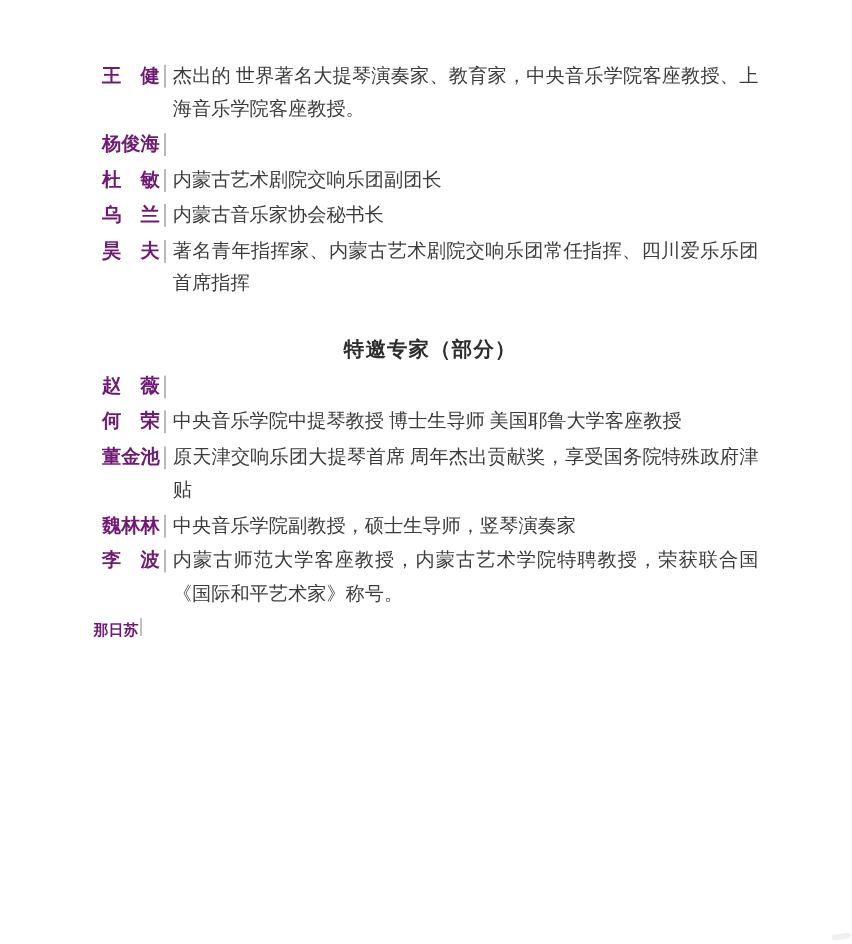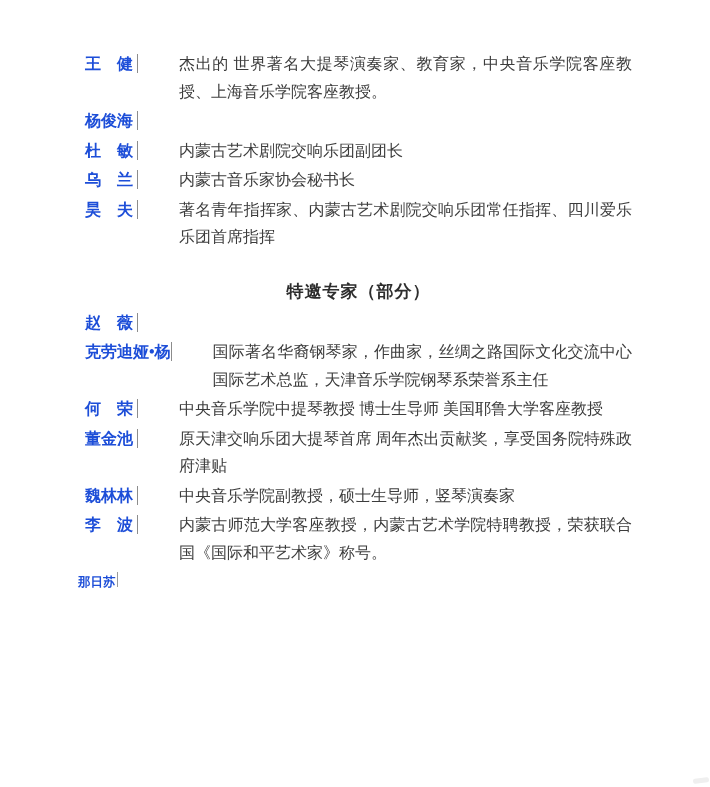--- a/index.html
+++ b/index.html
@@ -26,35 +26,34 @@
     display: flex;
     align-items: flex-start;
     font-size: 16px;
     line-height: 27.5px;
     margin: 0 0 2px 0;
   }
   .name {
     flex: 0 0 auto;
     min-width: 52px;
     font-weight: bold;
-    color: #1d4ed8;
+    color: #701a75;
     white-space: pre;
   }
   .sep {
     flex: 0 0 auto;
     width: 1px;
     height: 19px;
     background: #8c8c8c;
     margin: 4px 6px 0 0;
   }
   .desc {
     flex: 1 1 auto;
     text-align: justify;
     text-justify: inter-ideograph;
-    margin-left: 35px;
   }
   .heading {
     font-size: 17px;
     font-weight: bold;
     color: #2d2d2d;
     text-align: center;
     line-height: 28px;
     letter-spacing: 1px;
     margin: 27px 0 3px 0;
   }
@@ -115,25 +114,20 @@
     <span class="desc">著名青年指挥家、内蒙古艺术剧院交响乐团常任指挥、四川爱乐乐团首席指挥</span>
   </div>
 
   <h2 class="heading">特邀专家（部分）</h2>
 
   <div class="entry">
     <span class="name">赵　薇</span>
     <span class="sep"></span>
   </div>
   <div class="entry">
-    <span class="name">克劳迪娅•杨</span>
-    <span class="sep"></span>
-    <span class="desc">国际著名华裔钢琴家，作曲家，丝绸之路国际文化交流中心国际艺术总监，天津音乐学院钢琴系荣誉系主任</span>
-  </div>
-  <div class="entry">
     <span class="name">何　荣</span>
     <span class="sep"></span>
     <span class="desc">中央音乐学院中提琴教授 博士生导师 美国耶鲁大学客座教授</span>
   </div>
   <div class="entry">
     <span class="name">董金池</span>
     <span class="sep"></span>
     <span class="desc">原天津交响乐团大提琴首席 周年杰出贡献奖，享受国务院特殊政府津贴</span>
   </div>
   <div class="entry">

